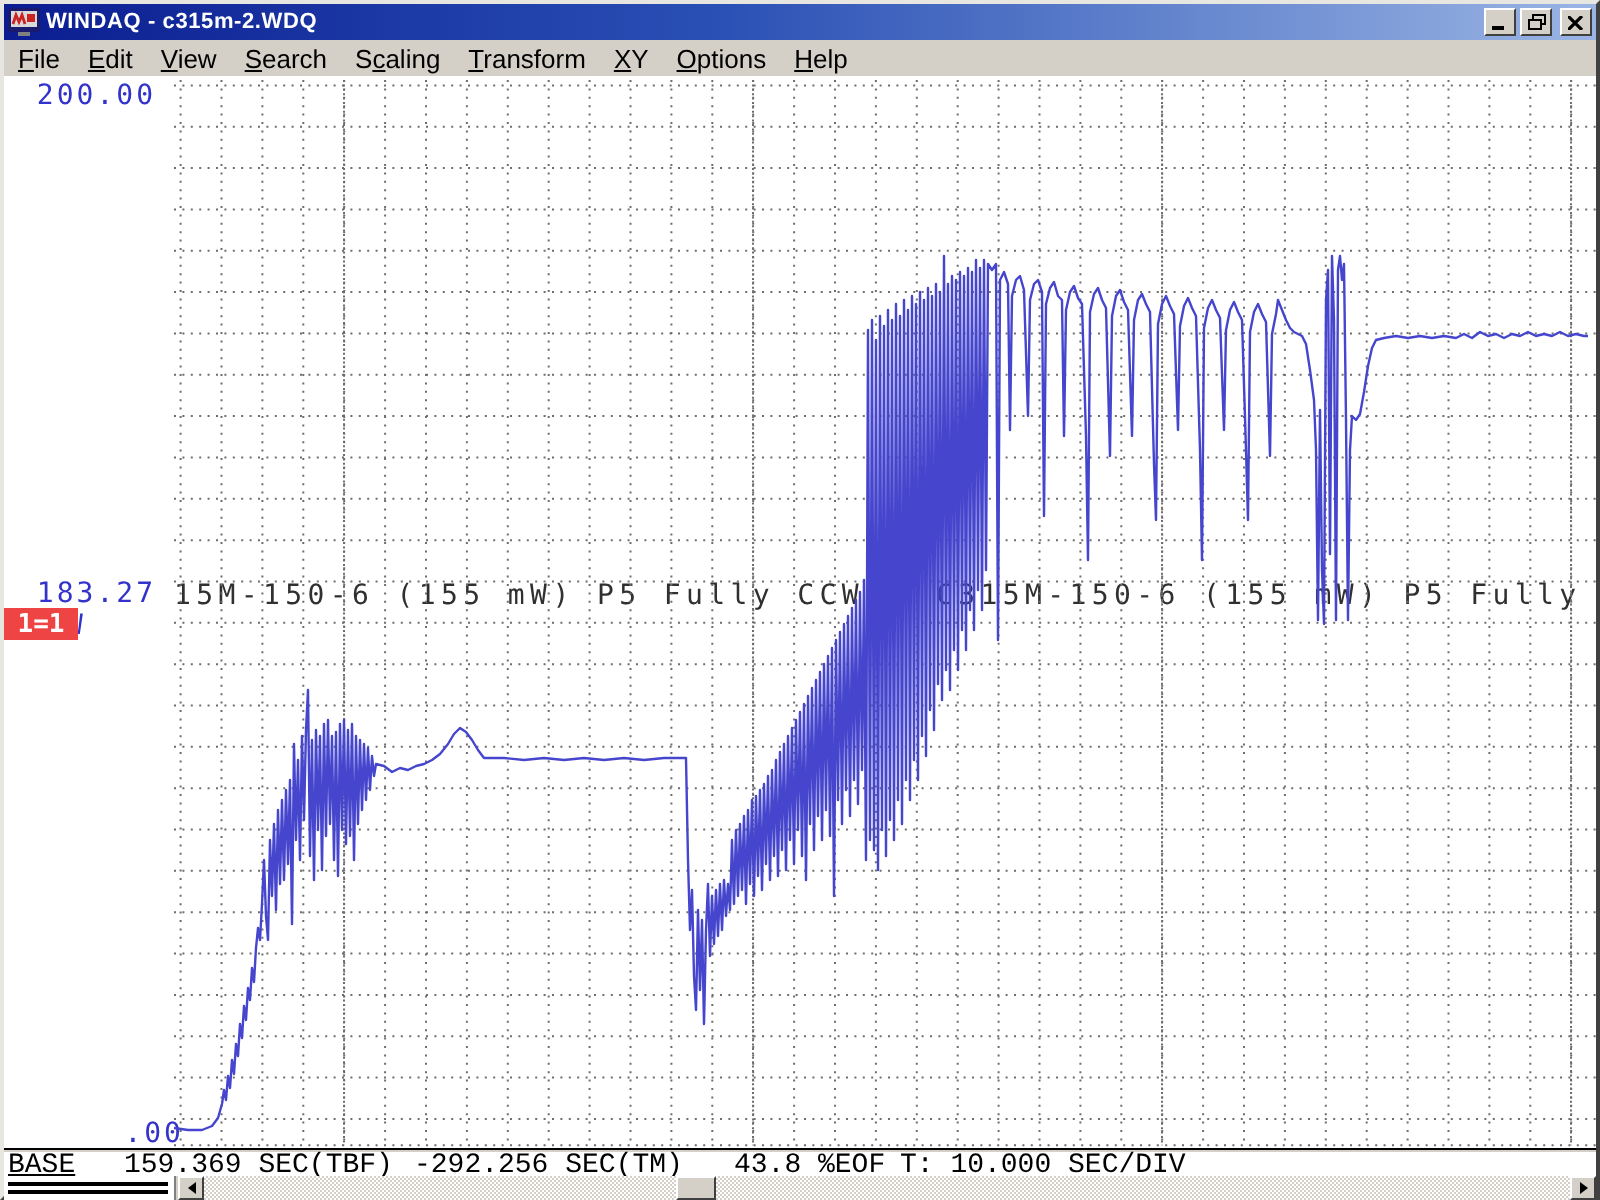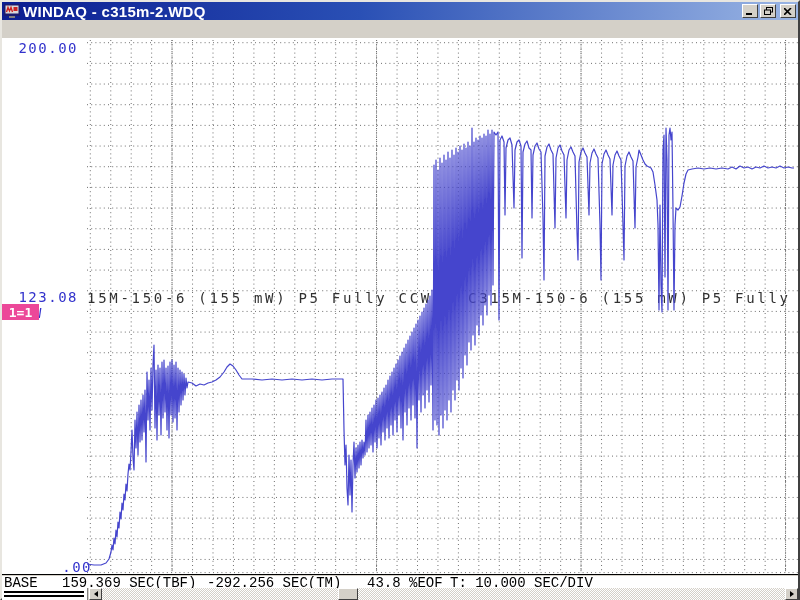--- a/index.html
+++ b/index.html
@@ -7,41 +7,41 @@
        font-family:"Liberation Sans",sans-serif;background:#d4d0c8;}
   #window{position:absolute;inset:0;background:#d4d0c8;
           border-top:2px solid #e8e6e0;border-left:2px solid #e8e6e0;
           border-right:2px solid #404040;border-bottom:2px solid #404040;
           box-sizing:border-box;}
   
   #titlebar{position:absolute;left:0;top:0;width:796px;height:18px;
             background:linear-gradient(90deg,#0b1d91 0%,#2a50b5 45%,#9ab5e4 100%);
             display:flex;align-items:center;color:#fff;}
   #app-icon{width:16px;height:14px;margin:0 3px 0 2px;flex:0 0 auto;}
-  #title-text{font-size:15px;font-weight:bold;letter-spacing:.3px;white-space:nowrap;}
+  #title-text{font-size:11px;font-weight:bold;letter-spacing:.3px;white-space:nowrap;}
   #caption-buttons{position:absolute;right:2px;top:2px;display:flex;gap:2px;}
   .cap-btn{width:16px;height:14px;background:#d4d0c8;
            border-top:1px solid #fff;border-left:1px solid #fff;
            border-right:1px solid #404040;border-bottom:1px solid #404040;
            box-sizing:border-box;display:flex;align-items:center;justify-content:center;}
   .cap-btn.close{margin-left:2px;}
   
   #menubar{position:absolute;left:0;top:18px;width:796px;height:18px;background:#d4d0c8;
            display:flex;align-items:center;font-size:13px;color:#000;}
   .menu-item{padding:1px 7px;white-space:nowrap;}
   .menu-item u{text-decoration:underline;}
   
   #chart{position:absolute;left:0;top:36px;width:796px;height:536px;background:#fff;}
   .axis-label{position:absolute;font-family:"DejaVu Sans Mono",monospace;font-size:14px;
               letter-spacing:1.5px;color:#3333cc;text-align:right;width:76px;}
   #axis-top{left:0;top:2px;}
   #axis-mid{left:0;top:251px;}
   #axis-unit{left:0;top:267px;width:62px;text-align:center;letter-spacing:0;}
   #axis-bottom{left:14px;top:521px;}
-  #gain-badge{position:absolute;left:0;top:266px;width:37px;height:16px;background:#ec4899;
+  #gain-badge{position:absolute;left:0;top:266px;width:37px;height:16px;background:#ef4444;
               color:#fff;font-family:"DejaVu Sans Mono",monospace;font-size:13px;font-weight:bold;
               display:flex;align-items:center;justify-content:center;}
   .annotation{position:absolute;top:252px;font-family:"DejaVu Sans Mono",monospace;
               font-size:14px;letter-spacing:2.7px;color:#303030;white-space:pre;}
   #annotation-left{left:85px;}
   #annotation-right{left:466px;}
   #plot-svg{position:absolute;left:0;top:0;pointer-events:none;}
   
   #status-sep{position:absolute;left:0;top:572px;width:796px;height:1px;background:#000;}
   #statusbar{position:absolute;left:0;top:574px;width:796px;height:12px;background:#fff;
@@ -102,24 +102,35 @@
         </svg>
       </div>
       <div class="cap-btn close">
         <svg width="8" height="7" viewBox="0 0 8 7">
           <path d="M0 0 L7 7 M7 0 L0 7" stroke="#000" stroke-width="1.6"></path>
         </svg>
       </div>
     </div>
   </div>
 
+  <div id="menubar">
+      <div class="menu-item"><u>F</u>ile</div>
+      <div class="menu-item"><u>E</u>dit</div>
+      <div class="menu-item"><u>V</u>iew</div>
+      <div class="menu-item"><u>S</u>earch</div>
+      <div class="menu-item">S<u>c</u>aling</div>
+      <div class="menu-item"><u>T</u>ransform</div>
+      <div class="menu-item"><u>X</u>Y</div>
+      <div class="menu-item"><u>O</u>ptions</div>
+      <div class="menu-item"><u>H</u>elp</div>
+    </div>
 
   <div id="chart">
     <div class="axis-label" id="axis-top">200.00</div>
-    <div class="axis-label" id="axis-mid">123.08</div>
+    <div class="axis-label" id="axis-mid">183.27</div>
     <div class="axis-label" id="axis-unit">mW</div>
     <div class="axis-label" id="axis-bottom">.00</div>
     <div id="gain-badge">1=1</div>
     <div class="annotation" id="annotation-left">15M-150-6 (155 mW) P5 Fully CCW</div>
     <div class="annotation" id="annotation-right">C315M-150-6 (155 mW) P5 Fully CC</div>
     <svg id="plot-svg" width="796" height="536" viewBox="0 38 796 536">
         <line x1="88.3" y1="40" x2="88.3" y2="572.6" stroke="#6e6e6e" stroke-width="1" stroke-dasharray="1 3.2"></line>
         <line x1="108.75" y1="40" x2="108.75" y2="572.6" stroke="#6e6e6e" stroke-width="1" stroke-dasharray="1 3.2"></line>
         <line x1="129.2" y1="40" x2="129.2" y2="572.6" stroke="#6e6e6e" stroke-width="1" stroke-dasharray="1 3.2"></line>
         <line x1="149.64999999999998" y1="40" x2="149.64999999999998" y2="572.6" stroke="#6e6e6e" stroke-width="1" stroke-dasharray="1 3.2"></line>

